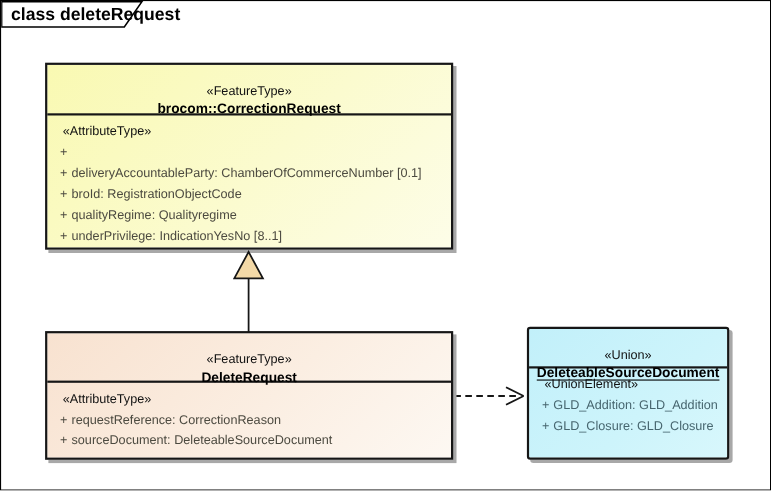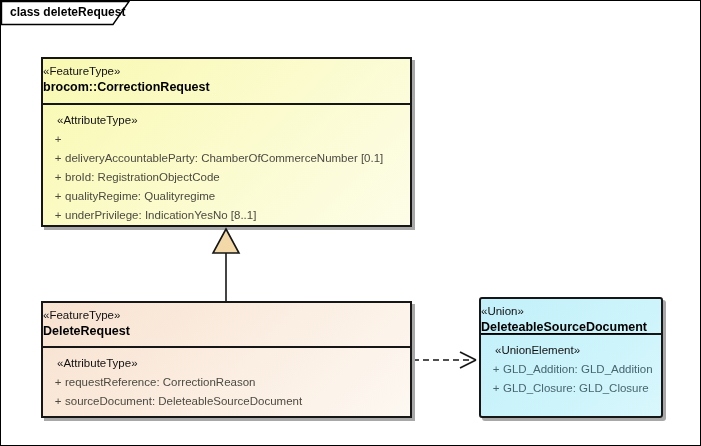--- a/index.html
+++ b/index.html
@@ -10,34 +10,35 @@
     border:1px solid #000;
     background:#ffffff;
     font-family:"Liberation Sans", sans-serif;
     overflow:hidden;
   }
   
   .frame-tab { position:absolute; left:0; top:0; width:132px; height:25px; }
   .frame-tab svg { display:block; }
   .frame-tab .tab-label {
     position:absolute; left:9px; top:4px;
-    font-size:12px; font-weight:bold; color:#000;
+    font-size:16px; font-weight:bold; color:#000;
     white-space:nowrap;
   }
   
   .uml-class {
     position:absolute;
     box-sizing:border-box;
     border:2px solid #161616;
     box-shadow:3px 3px 0 #a8a8a8;
   }
   .uml-head {
     box-sizing:border-box;
     border-bottom:2px solid #161616;
-    padding-top:5px;
+    text-align:center;
+    padding-top:17px;
   }
   .stereo { font-size:11.5px; color:#111; line-height:15px; }
   .clsname { font-size:12.5px; font-weight:bold; color:#000; line-height:17px; }
   .clsname.underlined { text-decoration:underline; text-underline-offset:2px; }
   .uml-attrs { padding-top:7px; }
   .attr-stereo { font-size:11.5px; color:#111; margin:2px 0 4px 14px; }
   .attr-row { display:flex; font-size:11.5px; line-height:19px; }
   .attr-vis { width:14px; margin-left:8px; flex:none; text-align:center; }
   .attr-text { white-space:nowrap; }
   .warm .attr-row { color:#4c4a40; }

